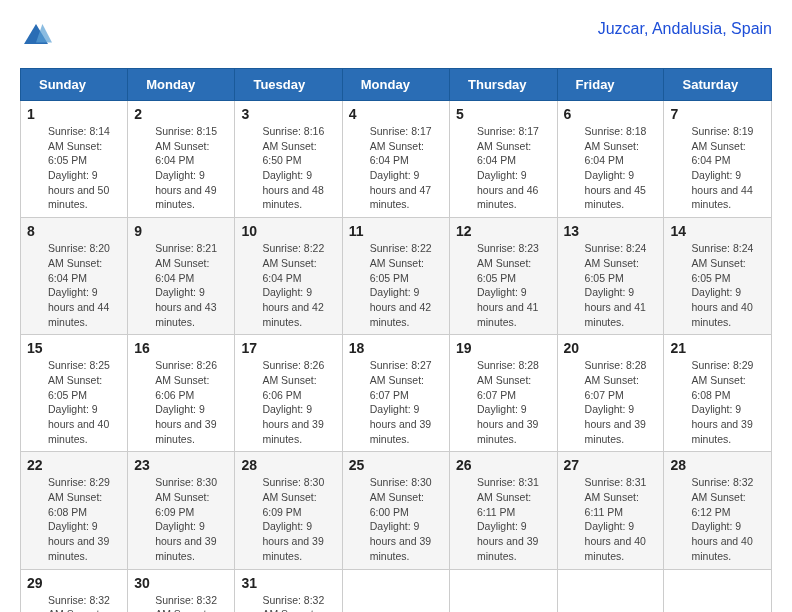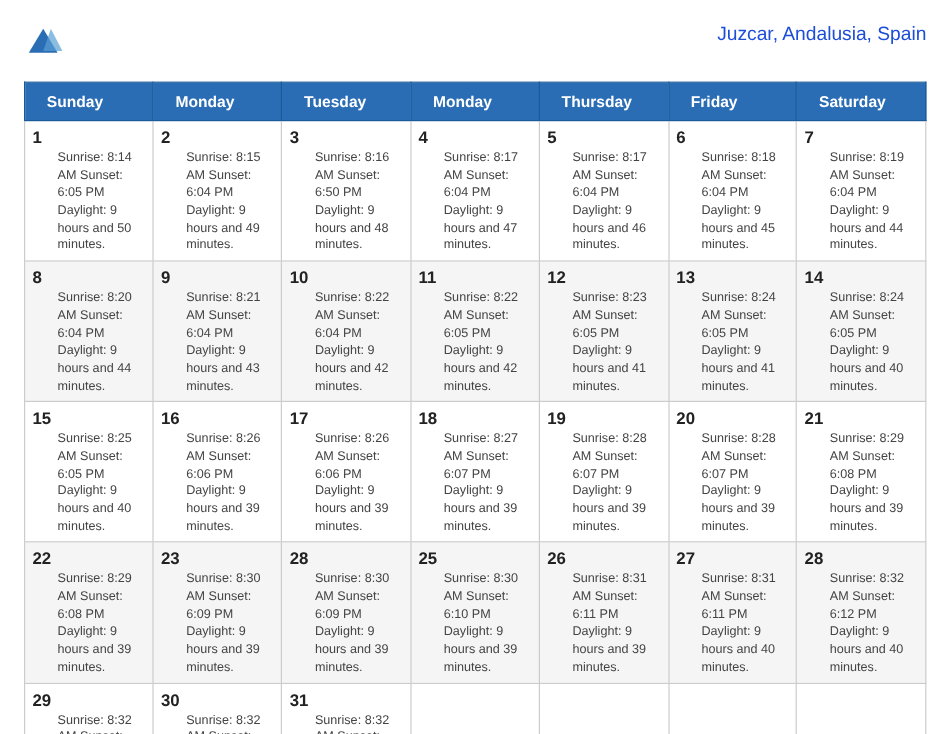--- a/index.html
+++ b/index.html
@@ -293,21 +293,21 @@
         <td>
           <span class="day-num">28</span>
           <div class="day-info">Sunrise: 8:30 AM
 Sunset: 6:09 PM
 Daylight: 9 hours
 and 39 minutes.</div>
         </td>
         <td>
           <span class="day-num">25</span>
           <div class="day-info">Sunrise: 8:30 AM
-Sunset: 6:10 PM
+Sunset: 6:00 PM
 Daylight: 9 hours
 and 39 minutes.</div>
         </td>
         <td>
           <span class="day-num">26</span>
           <div class="day-info">Sunrise: 8:31 AM
 Sunset: 6:11 PM
 Daylight: 9 hours
 and 39 minutes.</div>
         </td>

